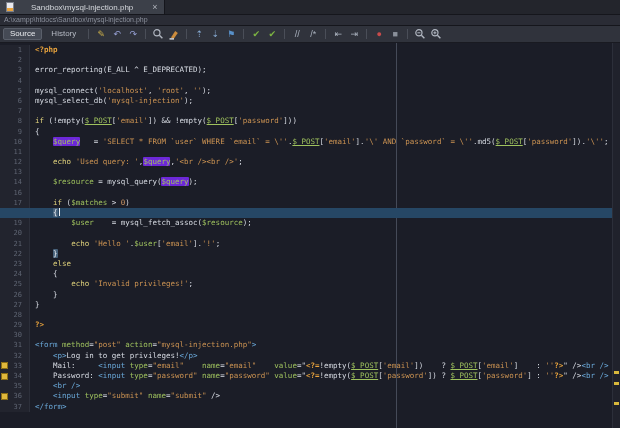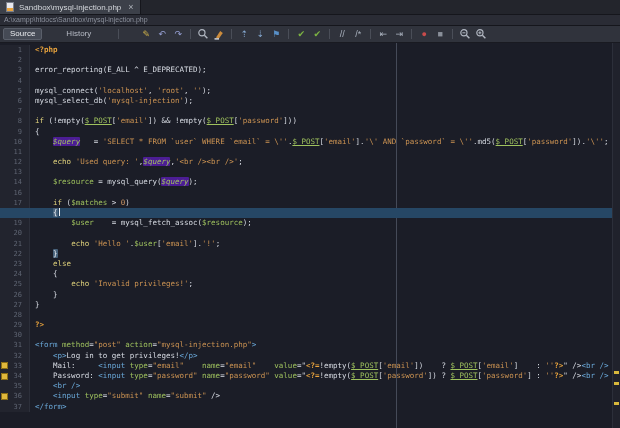--- a/index.html
+++ b/index.html
@@ -1,33 +1,33 @@
 <!DOCTYPE html>
 <html><head>
 <meta charset="utf-8">
 <style>
   html,body{margin:0;padding:0;background:#14151c;}
   .app{position:relative;width:620px;height:428px;overflow:hidden;background:#1b1d27;
        font-family:"Liberation Sans",sans-serif;}
 
   
   .tabbar{height:14px;background:#23252c;border-bottom:1px solid #15161c;display:flex;align-items:stretch;}
-  .tab{display:flex;align-items:center;gap:5px;padding:0 6px;background:#3c4049;
+  .tab{display:flex;align-items:center;gap:17px;padding:0 6px;background:#3c4049;
        border-right:1px solid #15161c;color:#d4d7dc;font-size:8px;white-space:nowrap;}
   .tab-close{color:#aeb2ba;font-size:9px;line-height:9px;margin-left:2px;cursor:default;}
   .file-icon{width:8px;height:10px;position:relative;background:#e8e8ee;border:1px solid #7a7f8a;box-sizing:border-box;}
   .file-icon::after{content:"";position:absolute;left:0;bottom:0;width:100%;height:3px;background:#e8a33d;}
 
   
   .pathbar{height:10px;background:#2a2c35;border-bottom:1px solid #15161c;color:#8b909c;
            font-size:7px;line-height:10px;padding-left:4px;white-space:nowrap;}
 
   
   .toolbar{height:16px;background:#30333c;border-bottom:1px solid #191a21;display:flex;align-items:center;
-           padding:0 3px;gap:17px;}
+           padding:0 3px;gap:2px;}
   .tb-btn{font-size:8px;line-height:10px;padding:1px 7px;border-radius:2px;color:#b6bac4;}
   .tb-btn.selected{background:#454a55;border:1px solid #5a5f6a;color:#e8eaee;padding:0 6px;}
   .tb-sep{width:1px;height:10px;background:#4a4e58;margin:0 3px;flex:none;}
   .tb-icon{width:14px;height:14px;flex:none;display:flex;align-items:center;justify-content:center;
            font-size:9px;line-height:14px;}
   .tb-icon svg{display:block;}
 
   
   .editor{position:relative;height:387px;background:#1b1d27;
           font-family:"DejaVu Sans Mono","Liberation Mono",monospace;font-size:7.5px;}
@@ -46,21 +46,21 @@
   
   .tk-d{color:#d8dce4;}
   .tk-k{color:#e0d27c;}
   .tk-s{color:#cc9352;}
   .tk-v{color:#9fc25e;}
   .tk-g{color:#9fc25e;text-decoration:underline;}
   .tk-p{color:#e8a33d;font-weight:bold;}
   .tk-t{color:#6aa8d8;}
   .tk-a{color:#9fc25e;margin-top:7px;}
   .tk-n{color:#d19a66;}
-  .tk-occ{background:#4c1d95;border-radius:1px;font-style:italic;}
+  .tk-occ{background:#6d28d9;border-radius:1px;}
   .tk-b{background:#47617a;color:#eef2f8;border-radius:1px;}
 
   
   .stripe{position:absolute;right:0;top:0;bottom:0;width:7px;background:#20222c;border-left:1px solid #2c2f3a;}
   .stripe-tick{position:absolute;left:1px;width:5px;height:3px;background:#d8b83c;}
 </style>
 </head>
 <body>
 
 <div class="app">

